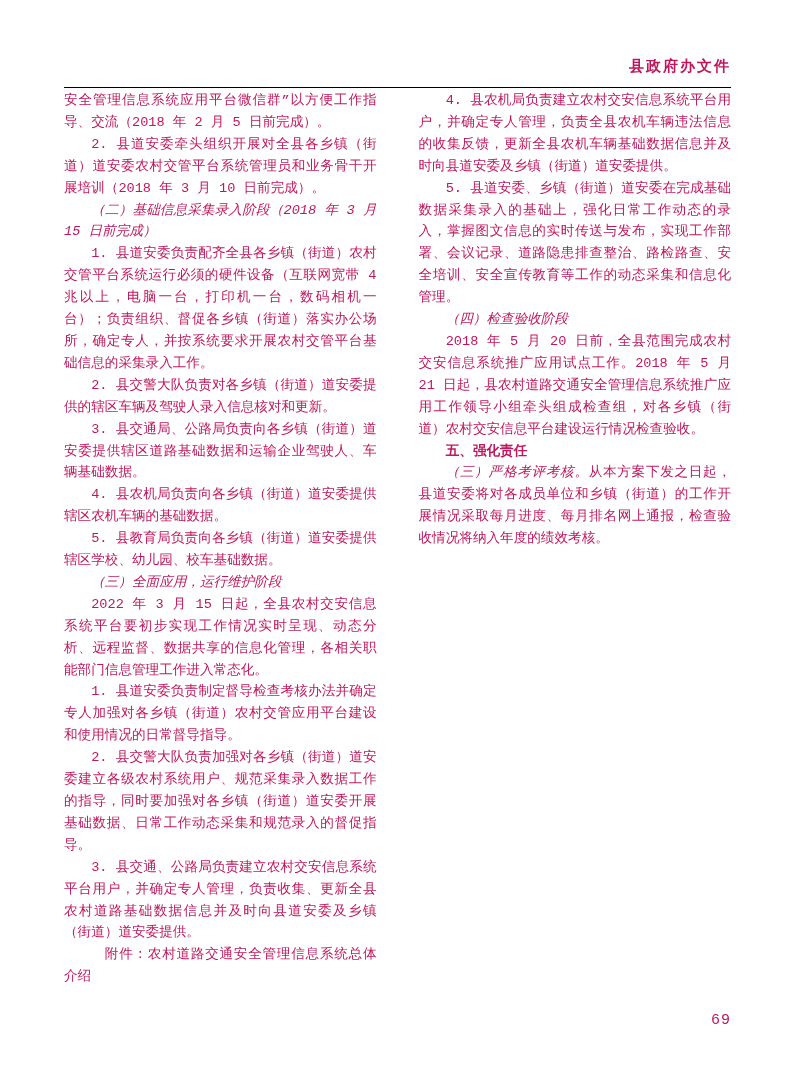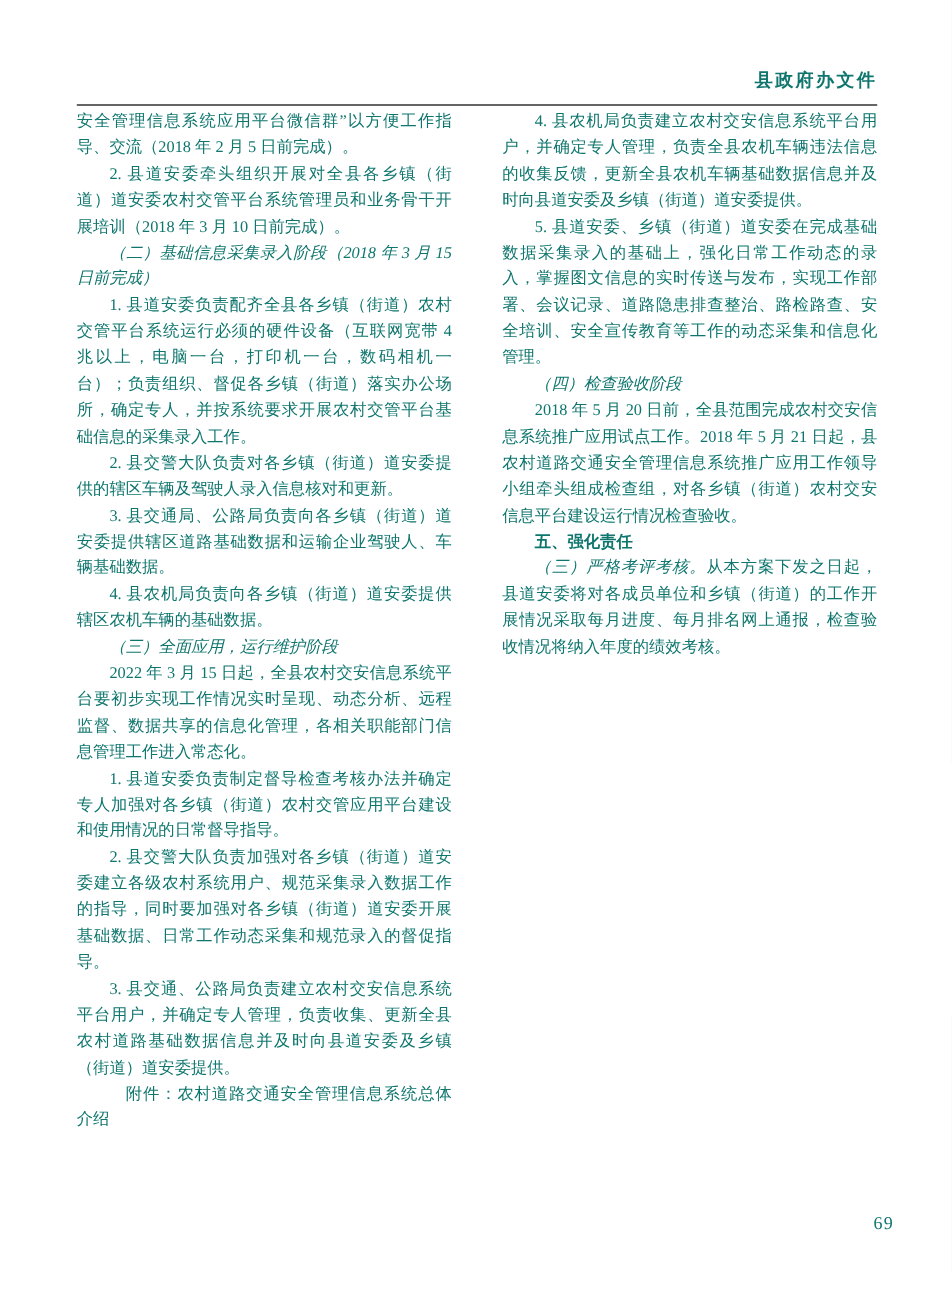--- a/index.html
+++ b/index.html
@@ -4,22 +4,22 @@
 <style>
   html, body { margin: 0; padding: 0; background: #f5f5f4; }
   .page {
     position: relative;
     width: 793px;
     height: 1077px;
     margin: 0 auto;
     background: #ffffff;
     box-sizing: border-box;
     padding: 58px 62px 0 64px;
-    font-family: Liberation Serif, serif;
-    color: #0f766e;
+    font-family: Liberation Mono, monospace;
+    color: #be185d;
     overflow: hidden;
   }
   .doc-header { text-align: right; }
   .header-title {
     font-size: 15px;
     font-weight: bold;
     letter-spacing: 2px;
     line-height: 20px;
   }
   .header-rule {
@@ -42,21 +42,21 @@
     text-indent: 2em;
     word-break: break-all;
   }
   .para.continuation { text-indent: 0; }
   .para.heading-italic { font-style: italic; }
   .para.heading-bold { font-weight: bold; font-style: normal; }
   .para.attachment { text-indent: 3em; }
   .lead { font-style: italic; }
   .page-number {
     position: absolute;
-    right: 48px;
+    right: 62px;
     bottom: 48px;
     font-size: 15px;
     letter-spacing: 1px;
   }
 </style>
 </head>
 <body>
 
 <div class="page">
   <header class="doc-header">
@@ -66,20 +66,21 @@
 
   <main class="columns">
     <section class="column" id="col-left">
         <p class="para continuation">安全管理信息系统应用平台微信群”以方便工作指导、交流（2018 年 2 月 5 日前完成）。</p>
         <p class="para body">2. 县道安委牵头组织开展对全县各乡镇（街道）道安委农村交管平台系统管理员和业务骨干开展培训（2018 年 3 月 10 日前完成）。</p>
         <p class="para heading-italic">（二）基础信息采集录入阶段（2018 年 3 月 15 日前完成）</p>
         <p class="para body">1. 县道安委负责配齐全县各乡镇（街道）农村交管平台系统运行必须的硬件设备（互联网宽带 4 兆以上，电脑一台，打印机一台，数码相机一台）；负责组织、督促各乡镇（街道）落实办公场所，确定专人，并按系统要求开展农村交管平台基础信息的采集录入工作。</p>
         <p class="para body">2. 县交警大队负责对各乡镇（街道）道安委提供的辖区车辆及驾驶人录入信息核对和更新。</p>
         <p class="para body">3. 县交通局、公路局负责向各乡镇（街道）道安委提供辖区道路基础数据和运输企业驾驶人、车辆基础数据。</p>
         <p class="para body">4. 县农机局负责向各乡镇（街道）道安委提供辖区农机车辆的基础数据。</p>
+        <p class="para body">5. 县教育局负责向各乡镇（街道）道安委提供辖区学校、幼儿园、校车基础数据。</p>
         <p class="para heading-italic">（三）全面应用，运行维护阶段</p>
         <p class="para body">2022 年 3 月 15 日起，全县农村交安信息系统平台要初步实现工作情况实时呈现、动态分析、远程监督、数据共享的信息化管理，各相关职能部门信息管理工作进入常态化。</p>
         <p class="para body">1. 县道安委负责制定督导检查考核办法并确定专人加强对各乡镇（街道）农村交管应用平台建设和使用情况的日常督导指导。</p>
         <p class="para body">2. 县交警大队负责加强对各乡镇（街道）道安委建立各级农村系统用户、规范采集录入数据工作的指导，同时要加强对各乡镇（街道）道安委开展基础数据、日常工作动态采集和规范录入的督促指导。</p>
         <p class="para body">3. 县交通、公路局负责建立农村交安信息系统平台用户，并确定专人管理，负责收集、更新全县农村道路基础数据信息并及时向县道安委及乡镇（街道）道安委提供。</p>
         <p class="para attachment">附件：农村道路交通安全管理信息系统总体介绍</p>
       </section>
     <section class="column" id="col-right">
         <p class="para body">4. 县农机局负责建立农村交安信息系统平台用户，并确定专人管理，负责全县农机车辆违法信息的收集反馈，更新全县农机车辆基础数据信息并及时向县道安委及乡镇（街道）道安委提供。</p>
         <p class="para body">5. 县道安委、乡镇（街道）道安委在完成基础数据采集录入的基础上，强化日常工作动态的录入，掌握图文信息的实时传送与发布，实现工作部署、会议记录、道路隐患排查整治、路检路查、安全培训、安全宣传教育等工作的动态采集和信息化管理。</p>

